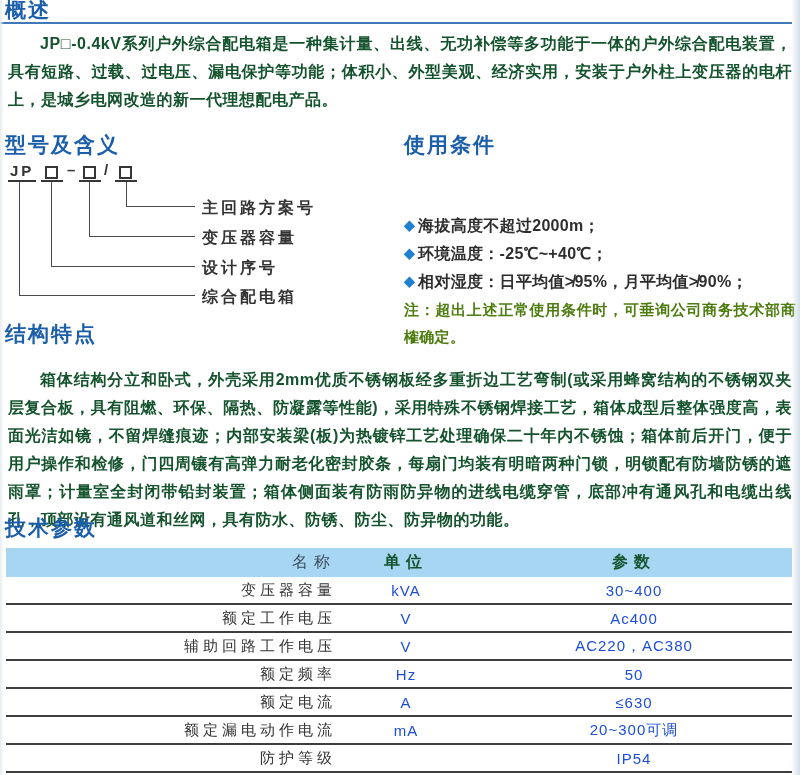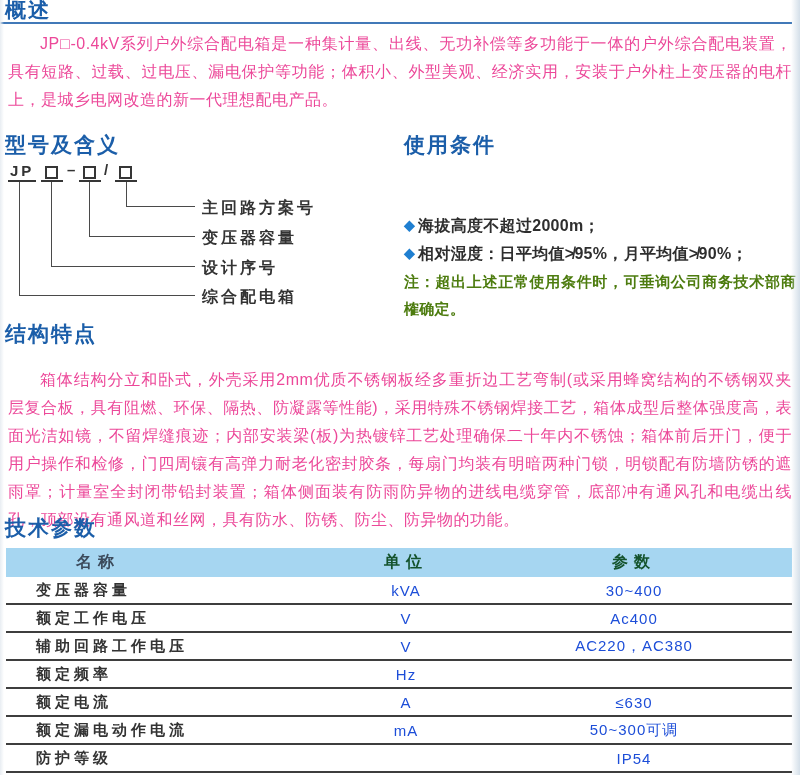--- a/index.html
+++ b/index.html
@@ -33,22 +33,22 @@
   }
   .rule {
     position:absolute; left:0; top:22px; width:792px; height:2px;
     background:#4179b8;
   }
 
   .para {
     position:absolute;
     font-size:16px;
     line-height:28px;
-    font-weight:400;
-    color:#ec4899;
+    font-weight:700;
+    color:#14532d;
     text-indent:2em;
     text-align:justify;
     letter-spacing:0.5px;
   }
   #overview-body { left:8px; top:30px; width:784px; }
   #structure-body { left:8px; top:366px; width:784px; }
 
   
   .diagram { position:absolute; left:5px; top:160px; width:400px; height:165px; }
   .jp-prefix {
@@ -93,21 +93,21 @@
     display:grid;
     grid-template-columns:330px 140px 1fr;
     align-items:center;
   }
   .phead {
     height:29px; background:#a6d6f1;
     color:#3c4b5c; font-weight:600; font-size:16px;
   }
   .phead .c-name { padding-left:70px; letter-spacing:6px; }
   .prow { height:28px; border-bottom:2px solid #3e3e3e; font-size:15px; color:#333; }
-  .c-name { text-align:left; padding-left:30px; letter-spacing:4px; font-weight:700; }
+  .c-name { text-align:right; padding-left:30px; letter-spacing:4px; font-weight:400; }
   .c-unit, .c-value { text-align:center; letter-spacing:1px; font-weight:500; color:#1d4ed8; }
   .phead .c-unit, .phead .c-value { letter-spacing:6px; font-weight:600; color:#14532d; }
 </style>
 </head>
 <body>
 
 <div class="page">
 
   <div class="sec-title" style="left:5px; top:-4px;">概述</div>
   <div class="rule"></div>
@@ -143,20 +143,23 @@
     <div class="model-label" style="top:127px;">综合配电箱</div>
   </div>
 
   <div class="sec-title" style="left:404px; top:131px;">使用条件</div>
 
   <div class="cond-list">
     <div class="cond-item">
       <span class="diamond">◆</span><span>海拔高度不超过2000m；</span>
     </div>
     <div class="cond-item">
+      <span class="diamond">◆</span><span>环境温度：-25℃~+40℃；</span>
+    </div>
+    <div class="cond-item">
       <span class="diamond">◆</span><span>相对湿度：日平均值≯95%，月平均值≯90%；</span>
     </div>
     <div class="cond-note">注：超出上述正常使用条件时，可垂询公司商务技术部商榷确定。</div>
   </div>
 
   <div class="sec-title" style="left:5px; top:320px;font-family:Liberation Serif, serif;">结构特点</div>
   <div class="para" id="structure-body">箱体结构分立和卧式，外壳采用2mm优质不锈钢板经多重折边工艺弯制(或采用蜂窝结构的不锈钢双夹层复合板，具有阻燃、环保、隔热、防凝露等性能)，采用特殊不锈钢焊接工艺，箱体成型后整体强度高，表面光洁如镜，不留焊缝痕迹；内部安装梁(板)为热镀锌工艺处理确保二十年内不锈蚀；箱体前后开门，便于用户操作和检修，门四周镶有高弹力耐老化密封胶条，每扇门均装有明暗两种门锁，明锁配有防墙防锈的遮雨罩；计量室全封闭带铅封装置；箱体侧面装有防雨防异物的进线电缆穿管，底部冲有通风孔和电缆出线孔，顶部设有通风道和丝网，具有防水、防锈、防尘、防异物的功能。</div>
 
   <div class="sec-title" style="left:5px; top:514px;">技术参数</div>
 
@@ -178,30 +181,31 @@
       <div class="c-value">Ac400</div>
     </div>
     <div class="prow">
       <div class="c-name">辅助回路工作电压</div>
       <div class="c-unit">V</div>
       <div class="c-value">AC220，AC380</div>
     </div>
     <div class="prow">
       <div class="c-name">额定频率</div>
       <div class="c-unit">Hz</div>
+      <div class="c-value">50</div>
     </div>
     <div class="prow">
       <div class="c-name">额定电流</div>
       <div class="c-unit">A</div>
       <div class="c-value">≤630</div>
     </div>
     <div class="prow">
       <div class="c-name">额定漏电动作电流</div>
       <div class="c-unit">mA</div>
-      <div class="c-value">50~300可调</div>
+      <div class="c-value">20~300可调</div>
     </div>
     <div class="prow">
       <div class="c-name">防护等级</div>
       <div class="c-unit"></div>
       <div class="c-value">IP54</div>
     </div>
   </div>
 
   <div class="edge-left"></div>
   <div class="edge-right"></div>

